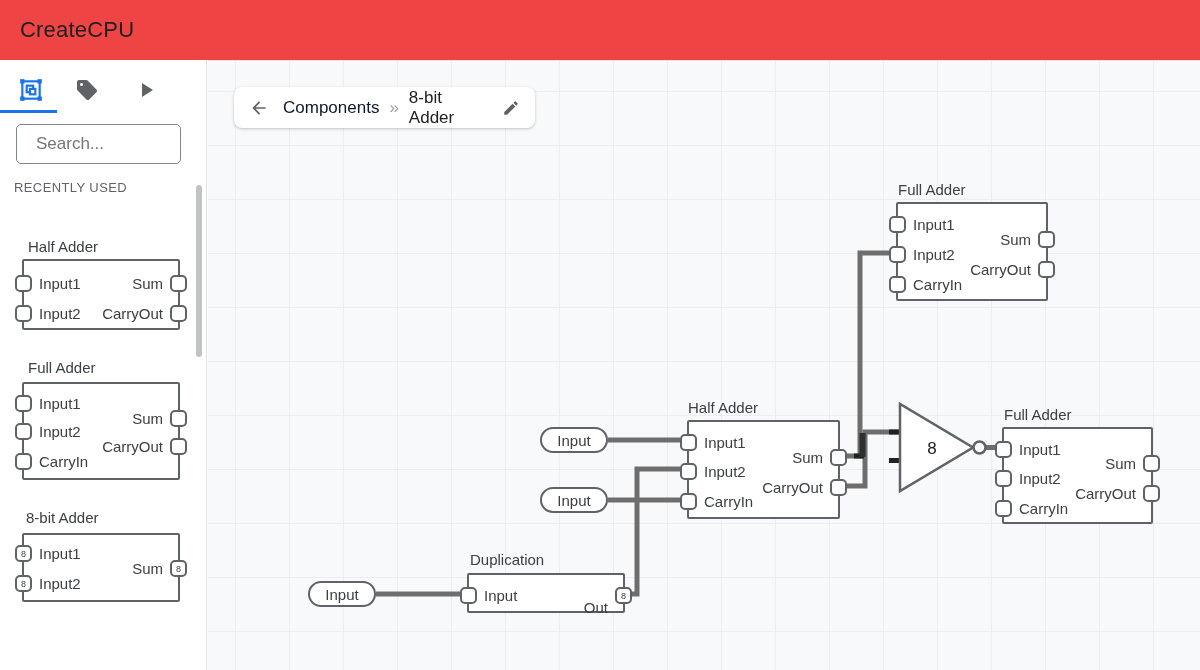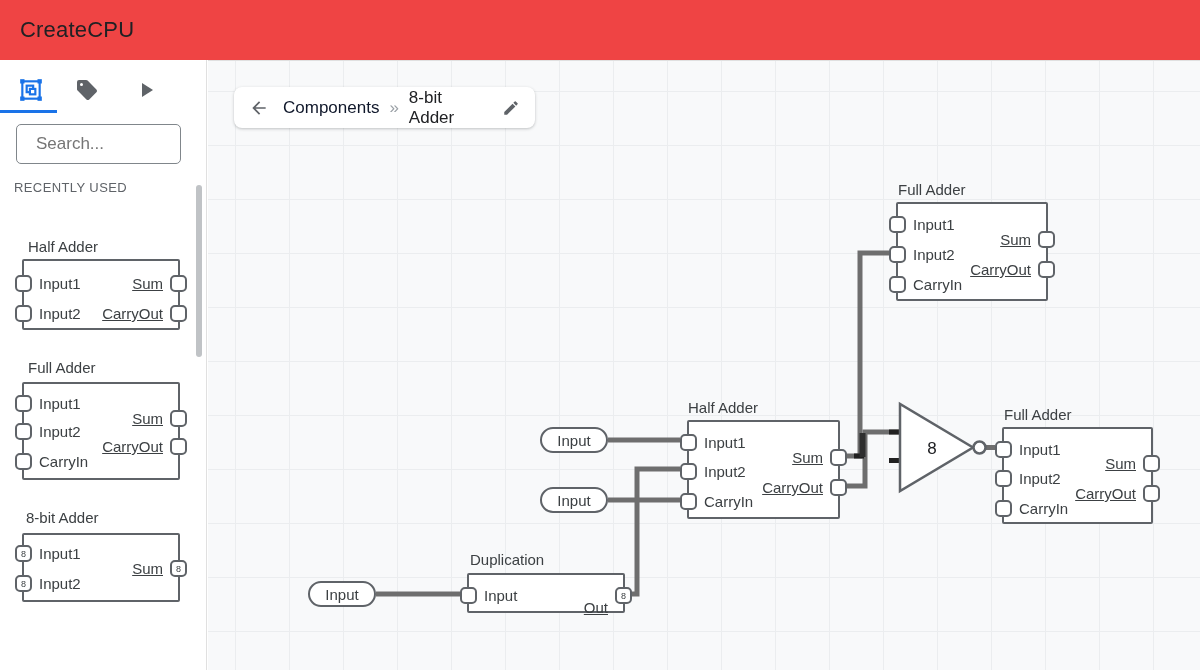--- a/index.html
+++ b/index.html
@@ -21,21 +21,21 @@
   .section-label { position:absolute; left:14px; font-size:13px; color:#5f6368; letter-spacing:.4px; }
   .scroll-thumb { position:absolute; left:196px; top:125px; width:6px; height:172px; background:#c0c3c6; border-radius:3px; }
 
   
   .cbox { position:absolute; background:#fff; border:2px solid #5f6368; border-radius:2px; }
   .ctitle { position:absolute; font-size:15px; color:#3c4043; white-space:nowrap; }
   .port { position:absolute; width:17px; height:17px; background:#fff; border:2.5px solid #5f6368; border-radius:5px;
           display:flex; align-items:center; justify-content:center; font-size:9px; color:#3c4043; }
   .pl { left:-9px; } .pr { right:-9px; }
   .plabel { position:absolute; font-size:15px; color:#3c4043; white-space:nowrap; line-height:17px; }
-  .ll { left:15px; } .rl { right:15px; text-align:left;text-decoration:underline; }
+  .ll { left:15px; } .rl { right:15px; text-align:left; }
 
   
   .canvas { position:absolute; left:208px; top:60px; width:992px; height:610px;
             background-color:#f8f9fa; border-top:1px solid #e0e0e0;
             background-image:
               linear-gradient(to right, #ebedef 1px, transparent 1px),
               linear-gradient(to bottom, #ebedef 1px, transparent 1px);
             background-size:54px 54px; background-position:27px 30px; }
   .wires { position:absolute; left:0; top:0; width:992px; height:610px; z-index:1; }
   .node { z-index:2; }

